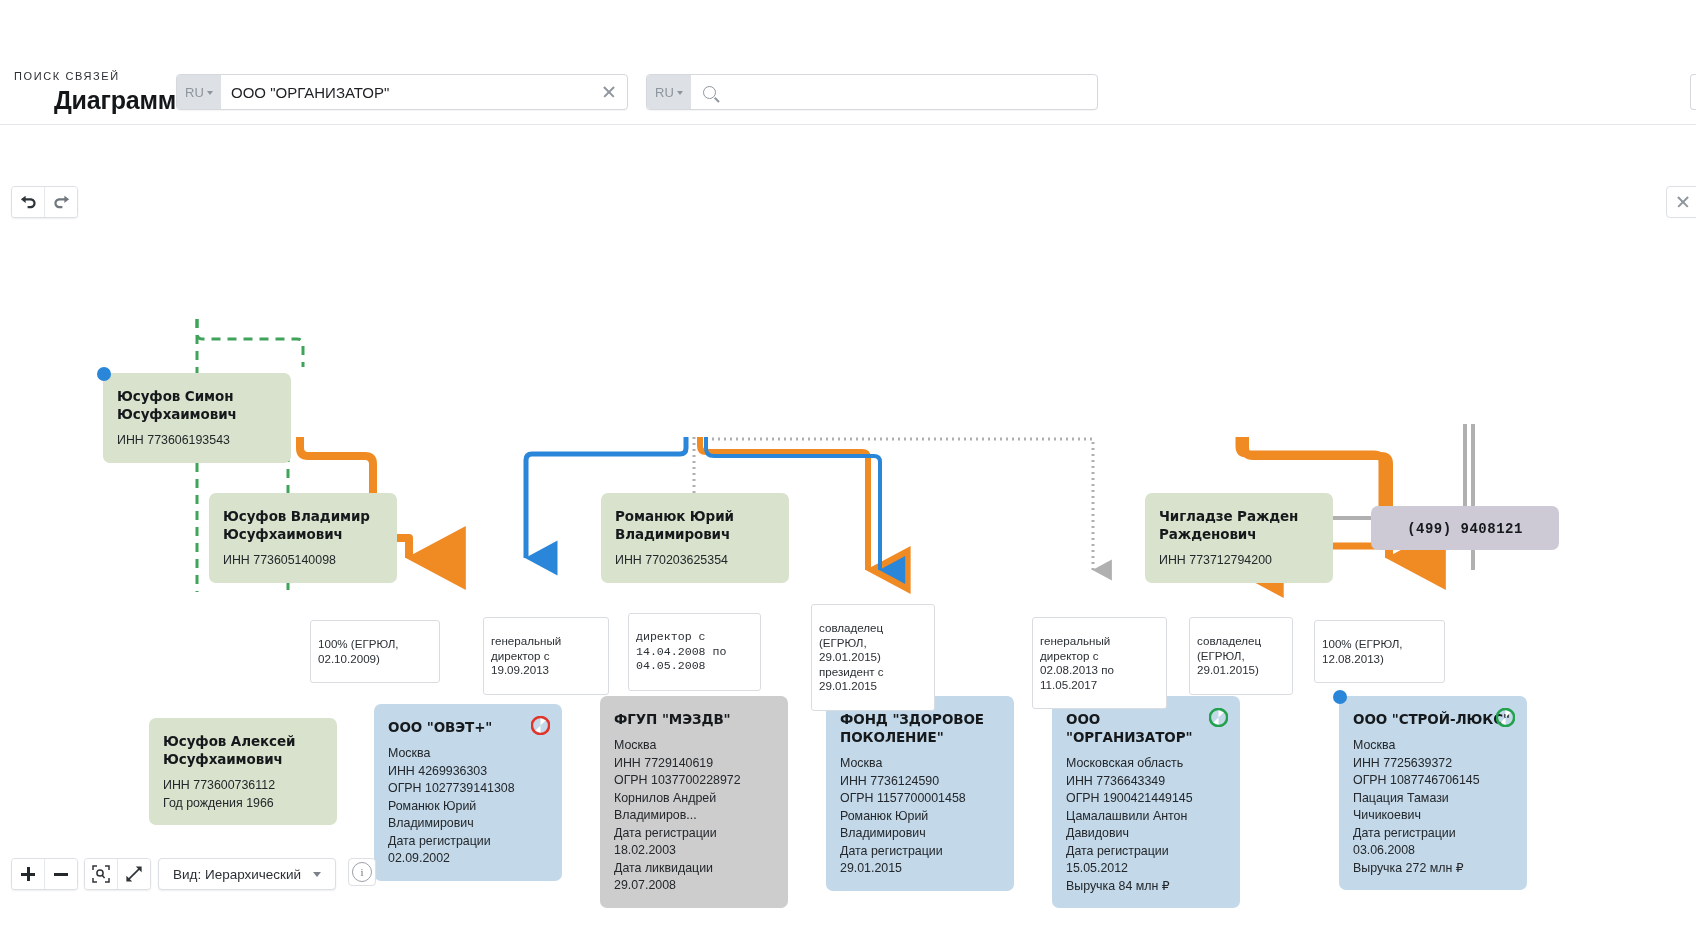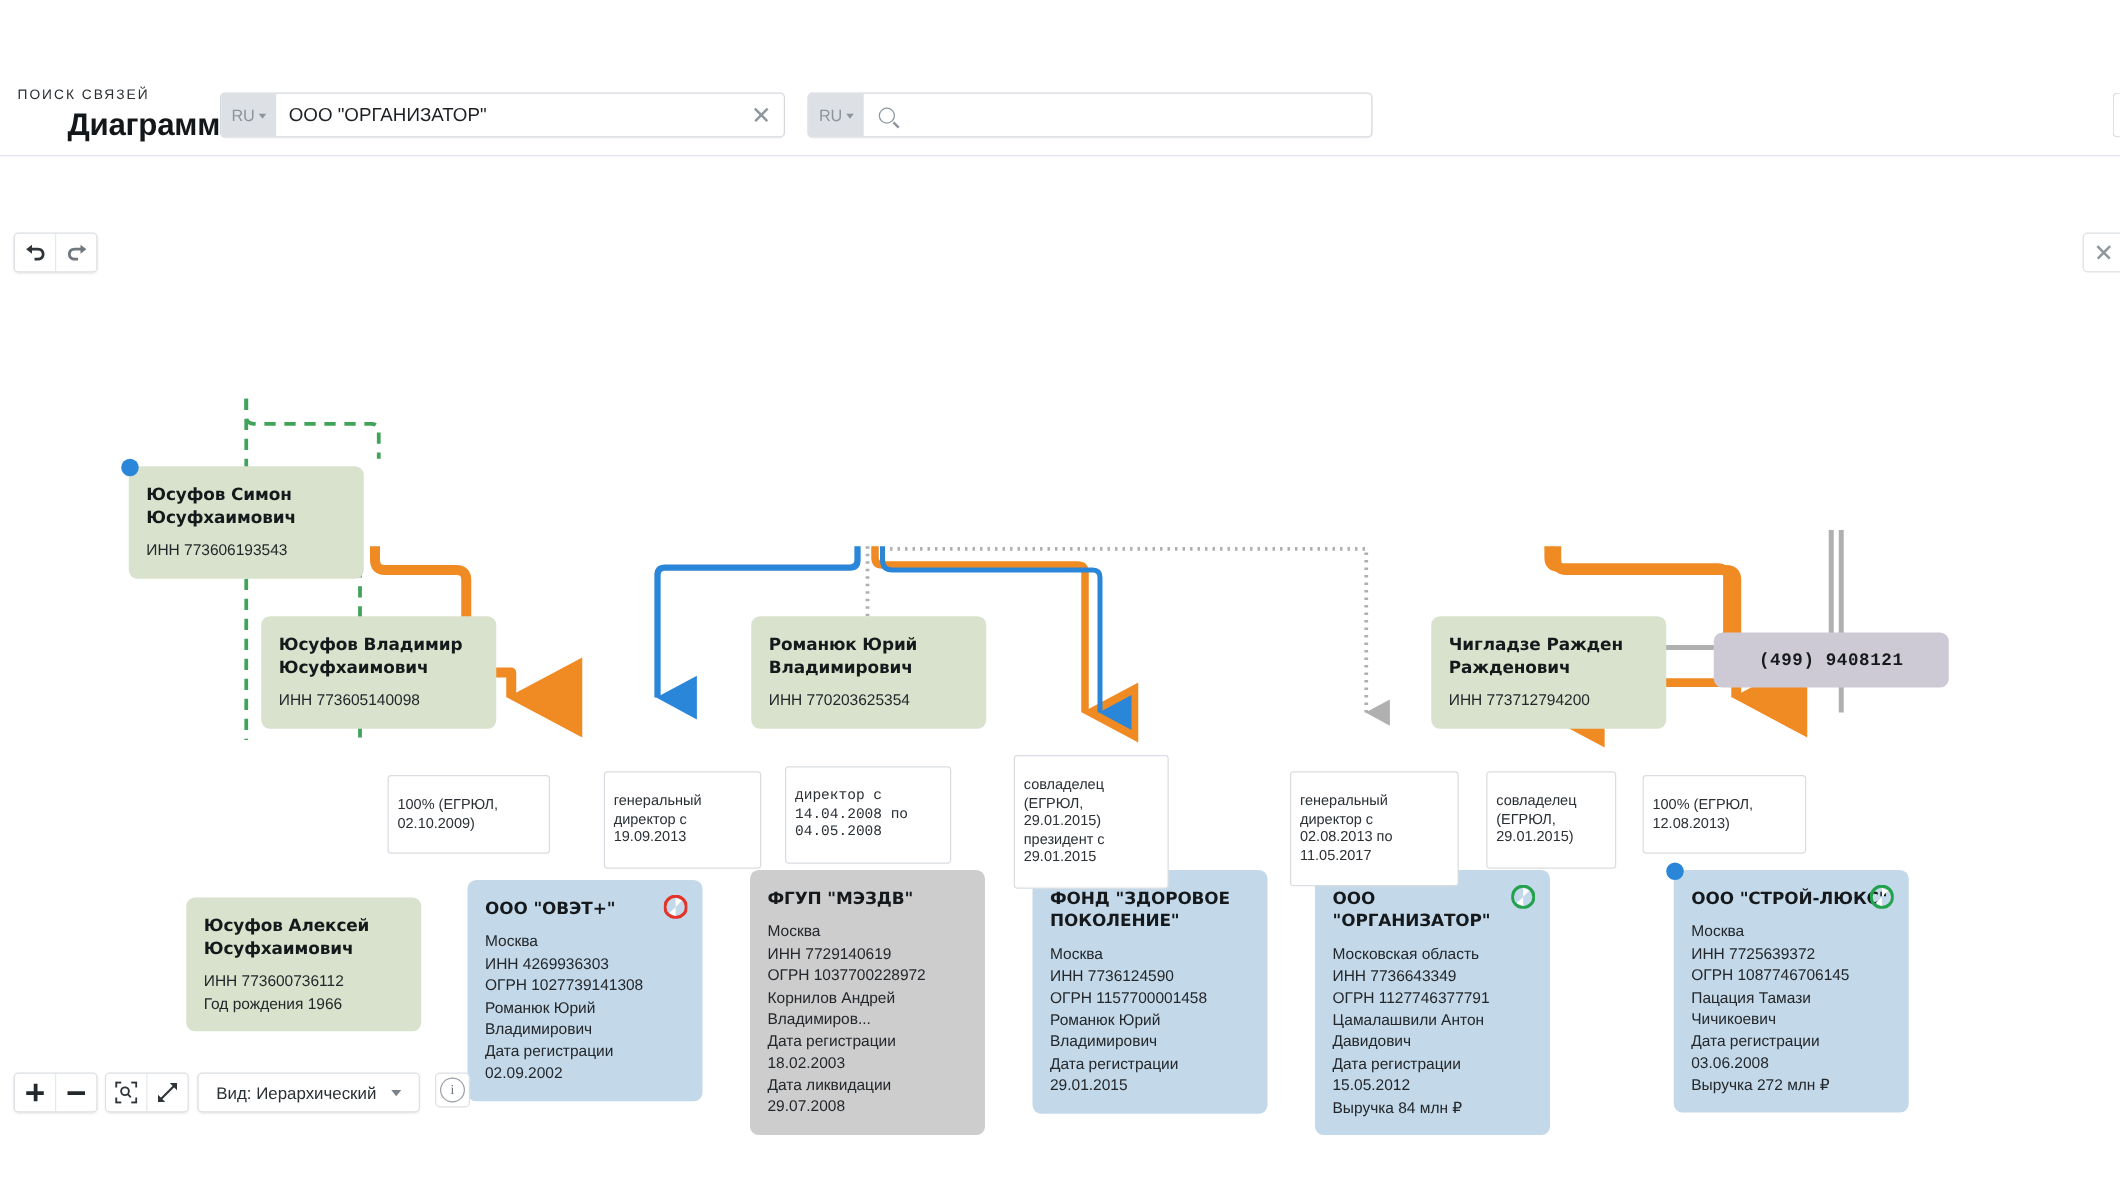--- a/index.html
+++ b/index.html
@@ -316,21 +316,21 @@
         <div class="ln">ОГРН 1157700001458</div>
         <div class="ln">Романюк Юрий Владимирович</div>
         <div class="ln">Дата регистрации 29.01.2015</div>
       </div>
       <div class="node company" style="left: 1052px; top: 570px; width: 188px; min-height: 130px;">
         <div class="dot"></div>
         <div class="nm">ООО "ОРГАНИЗАТОР"</div>
         <div class="gap"></div>
         <div class="ln">Московская область</div>
         <div class="ln">ИНН 7736643349</div>
-        <div class="ln">ОГРН 1127746377791</div>
+        <div class="ln">ОГРН 1900421449145</div>
         <div class="ln">Цамалашвили Антон Давидович</div>
         <div class="ln">Дата регистрации 15.05.2012</div>
         <div class="ln">Выручка 84 млн ₽</div>
         <div class="sber"><svg width="19" height="19" viewBox="0 0 19 19">
             <circle cx="9.5" cy="9.5" r="8.6" fill="none" stroke="#23a24d" stroke-width="2.5"></circle>
             <path d="M9.5 2.3 L9.5 9.5 L14.6 4.4 Z" fill="#ffffff"></path>
             <path d="M9.5 16.7 L9.5 9.5 L4.4 14.6 Z" fill="#ffffff"></path>
           </svg></div>
       </div>
       <div class="node company" style="left: 1339px; top: 570px; width: 188px; min-height: 130px;">

